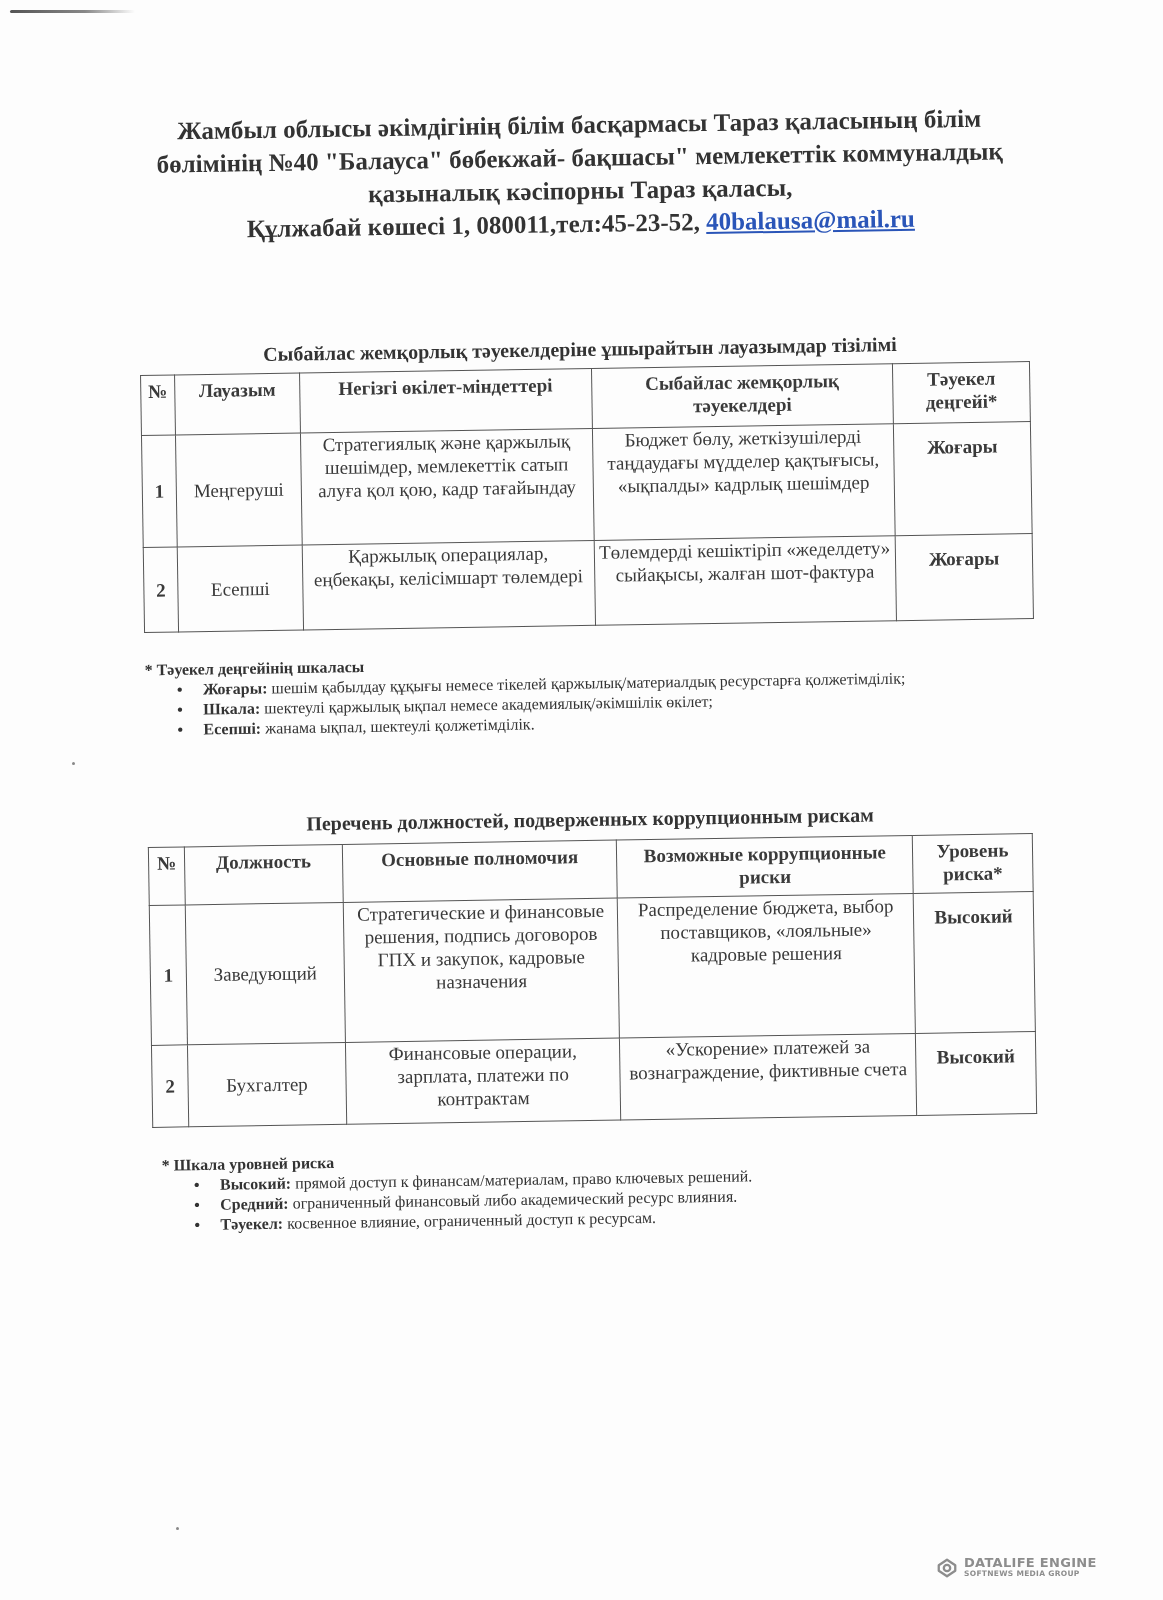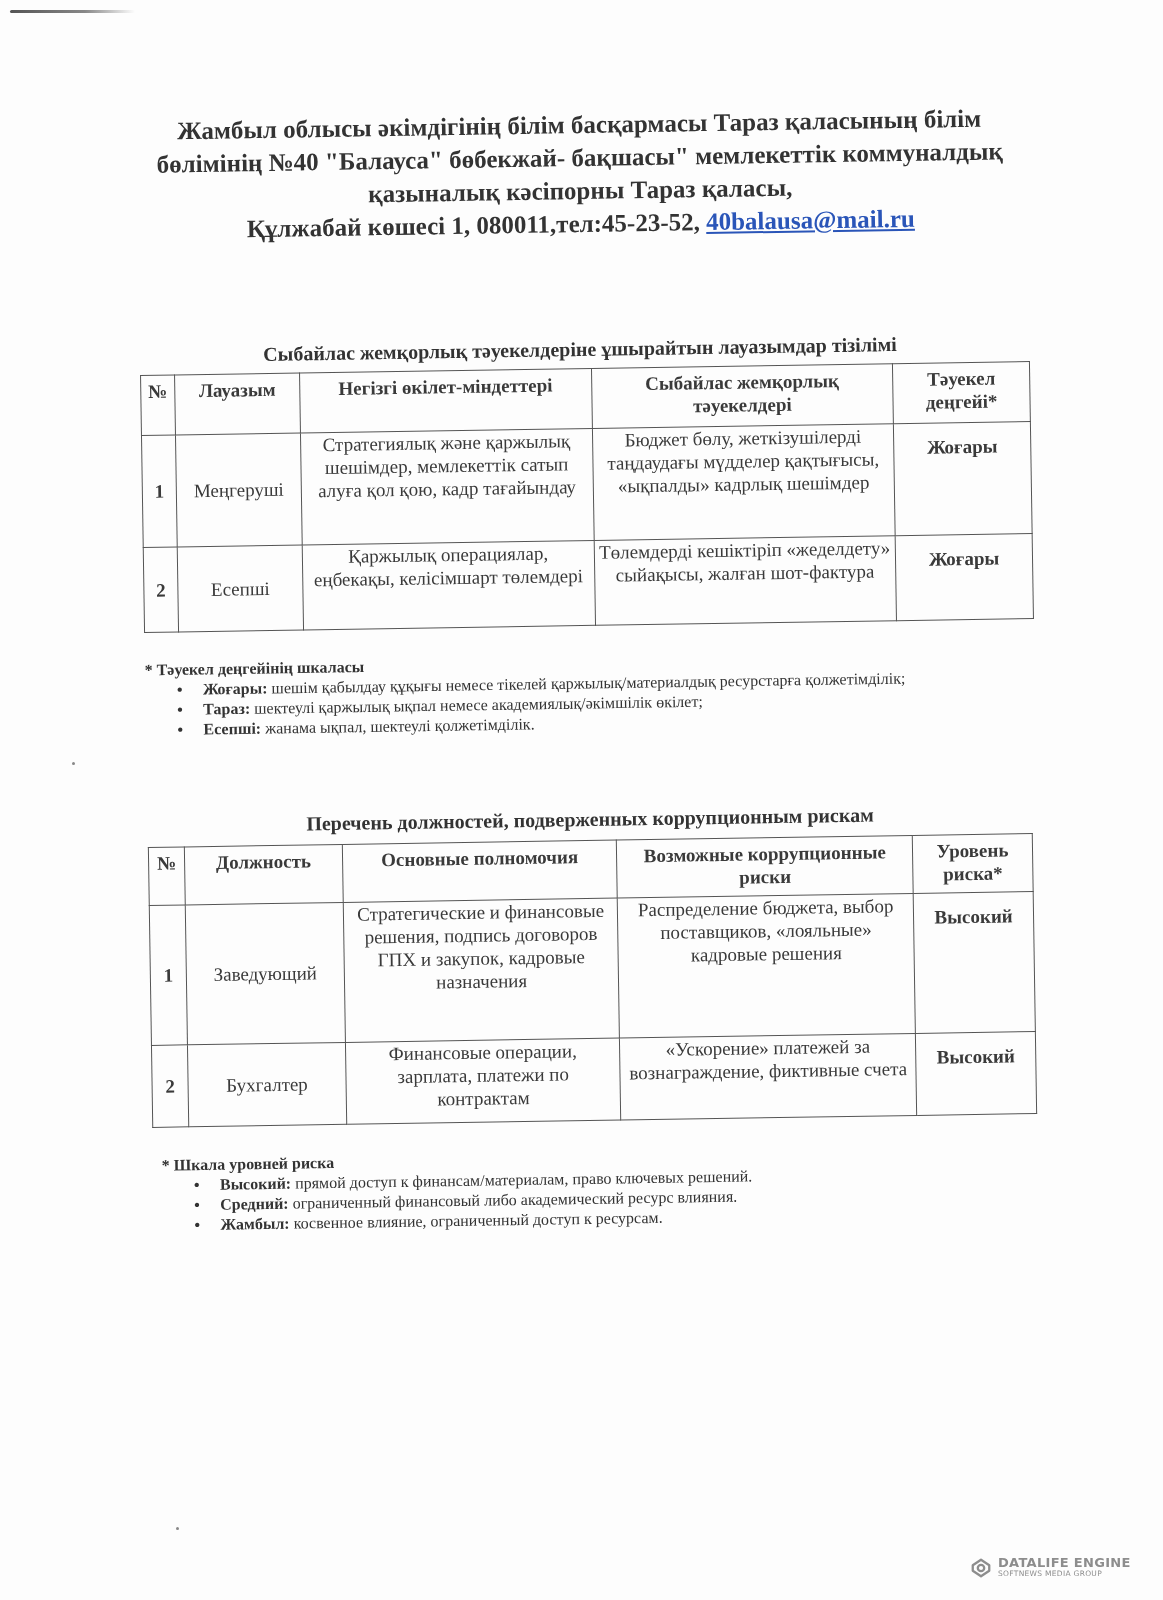--- a/index.html
+++ b/index.html
@@ -58,26 +58,26 @@
   .scale ul { margin: 0; padding-left: 58px; list-style: none; }
   .scale li { position: relative; }
   .scale li::before {
     content: "•"; position: absolute; left: -26px; top: 0; font-weight: bold;
   }
   .scale li b { font-weight: bold; }
   #scale1 { left: 145px; top: 654px; width: 820px; }
   #scale2 { left: 162px; top: 1150px; width: 720px; }
 
   .watermark {
-    position: absolute; left: 970px; top: 1556px; display: flex; align-items: center;
+    position: absolute; left: 936px; top: 1556px; display: flex; align-items: center;
     color: #8d8d8d; font-family: "DejaVu Sans", sans-serif;
   }
   .watermark .logo { width: 22px; height: 22px; margin-right: 6px; }
   .watermark .wm-main { font-weight: bold; font-size: 13px; letter-spacing: 0.3px; line-height: 13px; }
-  .watermark .wm-sub { font-size: 7.5px; letter-spacing: 0.3px; line-height: 10px; }
+  .watermark .wm-sub { font-size: 7.5px; letter-spacing: 0.3px; line-height: 10px; font-weight: bold; }
   .speck { position: absolute; width: 3px; height: 3px; background: #888; border-radius: 50%; }
 </style>
 </head>
 <body>
 
 <div class="scan-mark"></div>
 
 <div class="header">
   <div>Жамбыл облысы әкімдігінің білім басқармасы Тараз қаласының білім</div>
   <div>бөлімінің №40 "Балауса" бөбекжай- бақшасы" мемлекеттік коммуналдық</div>
@@ -117,21 +117,21 @@
     <td class="txt">Төлемдерді кешіктіріп «жеделдету» сыйақысы, жалған шот-фактура</td>
     <td class="level">Жоғары</td>
   </tr>
 </tbody>
   </table>
 
 <div id="scale1" class="scale">
   <div class="scale-title">* Тәуекел деңгейінің шкаласы</div>
   <ul>
     <li><b>Жоғары:</b><span> шешім қабылдау құқығы немесе тікелей қаржылық/материалдық ресурстарға қолжетімділік;</span></li>
-    <li><b>Тараз:</b><span> шектеулі қаржылық ықпал немесе академиялық/әкімшілік өкілет;</span></li>
+    <li><b>Шкала:</b><span> шектеулі қаржылық ықпал немесе академиялық/әкімшілік өкілет;</span></li>
     <li><b>Есепші:</b><span> жанама ықпал, шектеулі қолжетімділік.</span></li>
   </ul>
 </div>
 
 <div id="title2" class="section-title">Перечень должностей, подверженных коррупционным рискам</div>
 
 <table id="table2" class="risk">
   <colgroup>
     <col style="width:36px">
       <col style="width:158px">
@@ -162,21 +162,21 @@
     <td class="level">Высокий</td>
   </tr>
 </tbody>
   </table>
 
 <div id="scale2" class="scale">
   <div class="scale-title">* Шкала уровней риска</div>
   <ul>
     <li><b>Высокий:</b><span> прямой доступ к финансам/материалам, право ключевых решений.</span></li>
     <li><b>Средний:</b><span> ограниченный финансовый либо академический ресурс влияния.</span></li>
-    <li><b>Жамбыл:</b><span> косвенное влияние, ограниченный доступ к ресурсам.</span></li>
+    <li><b>Тәуекел:</b><span> косвенное влияние, ограниченный доступ к ресурсам.</span></li>
   </ul>
 </div>
 
 <div class="speck" style="left:72px;top:762px;"></div>
 <div class="speck" style="left:176px;top:1527px;"></div>
 
 <div class="watermark">
   <svg class="logo" viewBox="0 0 24 24">
     <path d="M12 3 L21 9 L21 15 L12 21 L3 15 L3 9 Z" fill="none" stroke="#8d8d8d" stroke-width="2.5" stroke-linejoin="round"></path>
     <circle cx="12" cy="12" r="3.5" fill="none" stroke="#8d8d8d" stroke-width="2.5"></circle>

